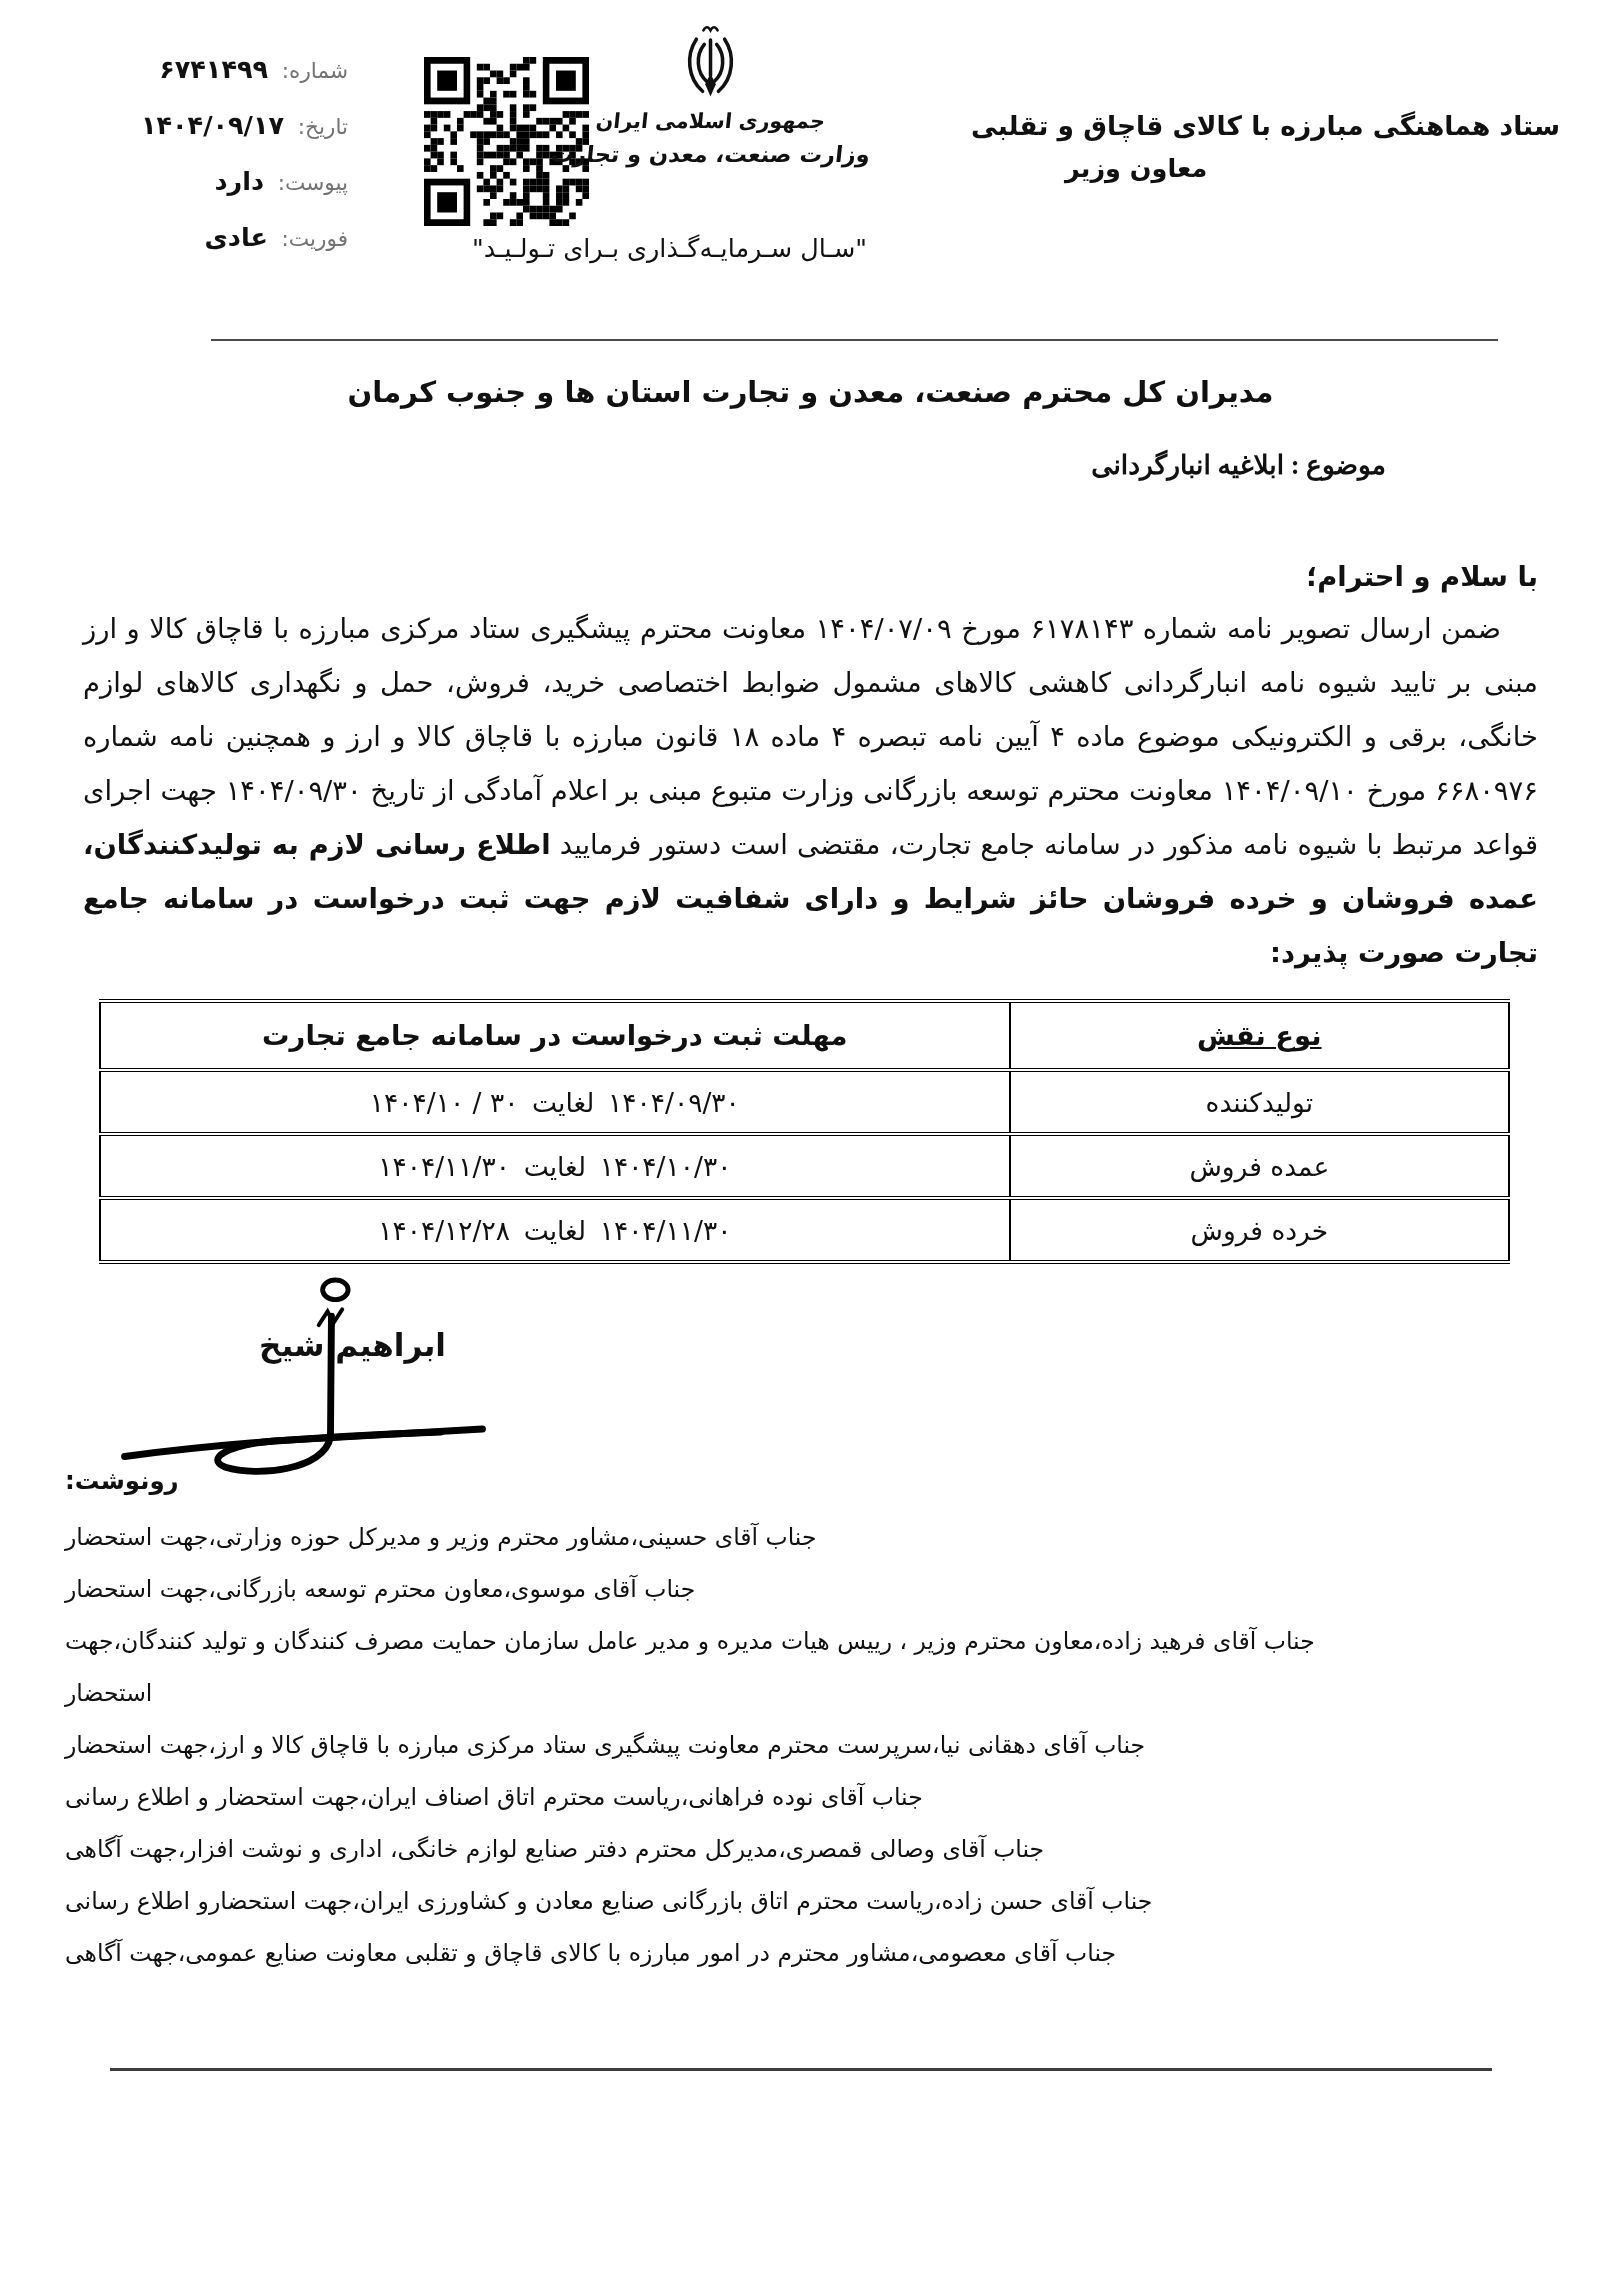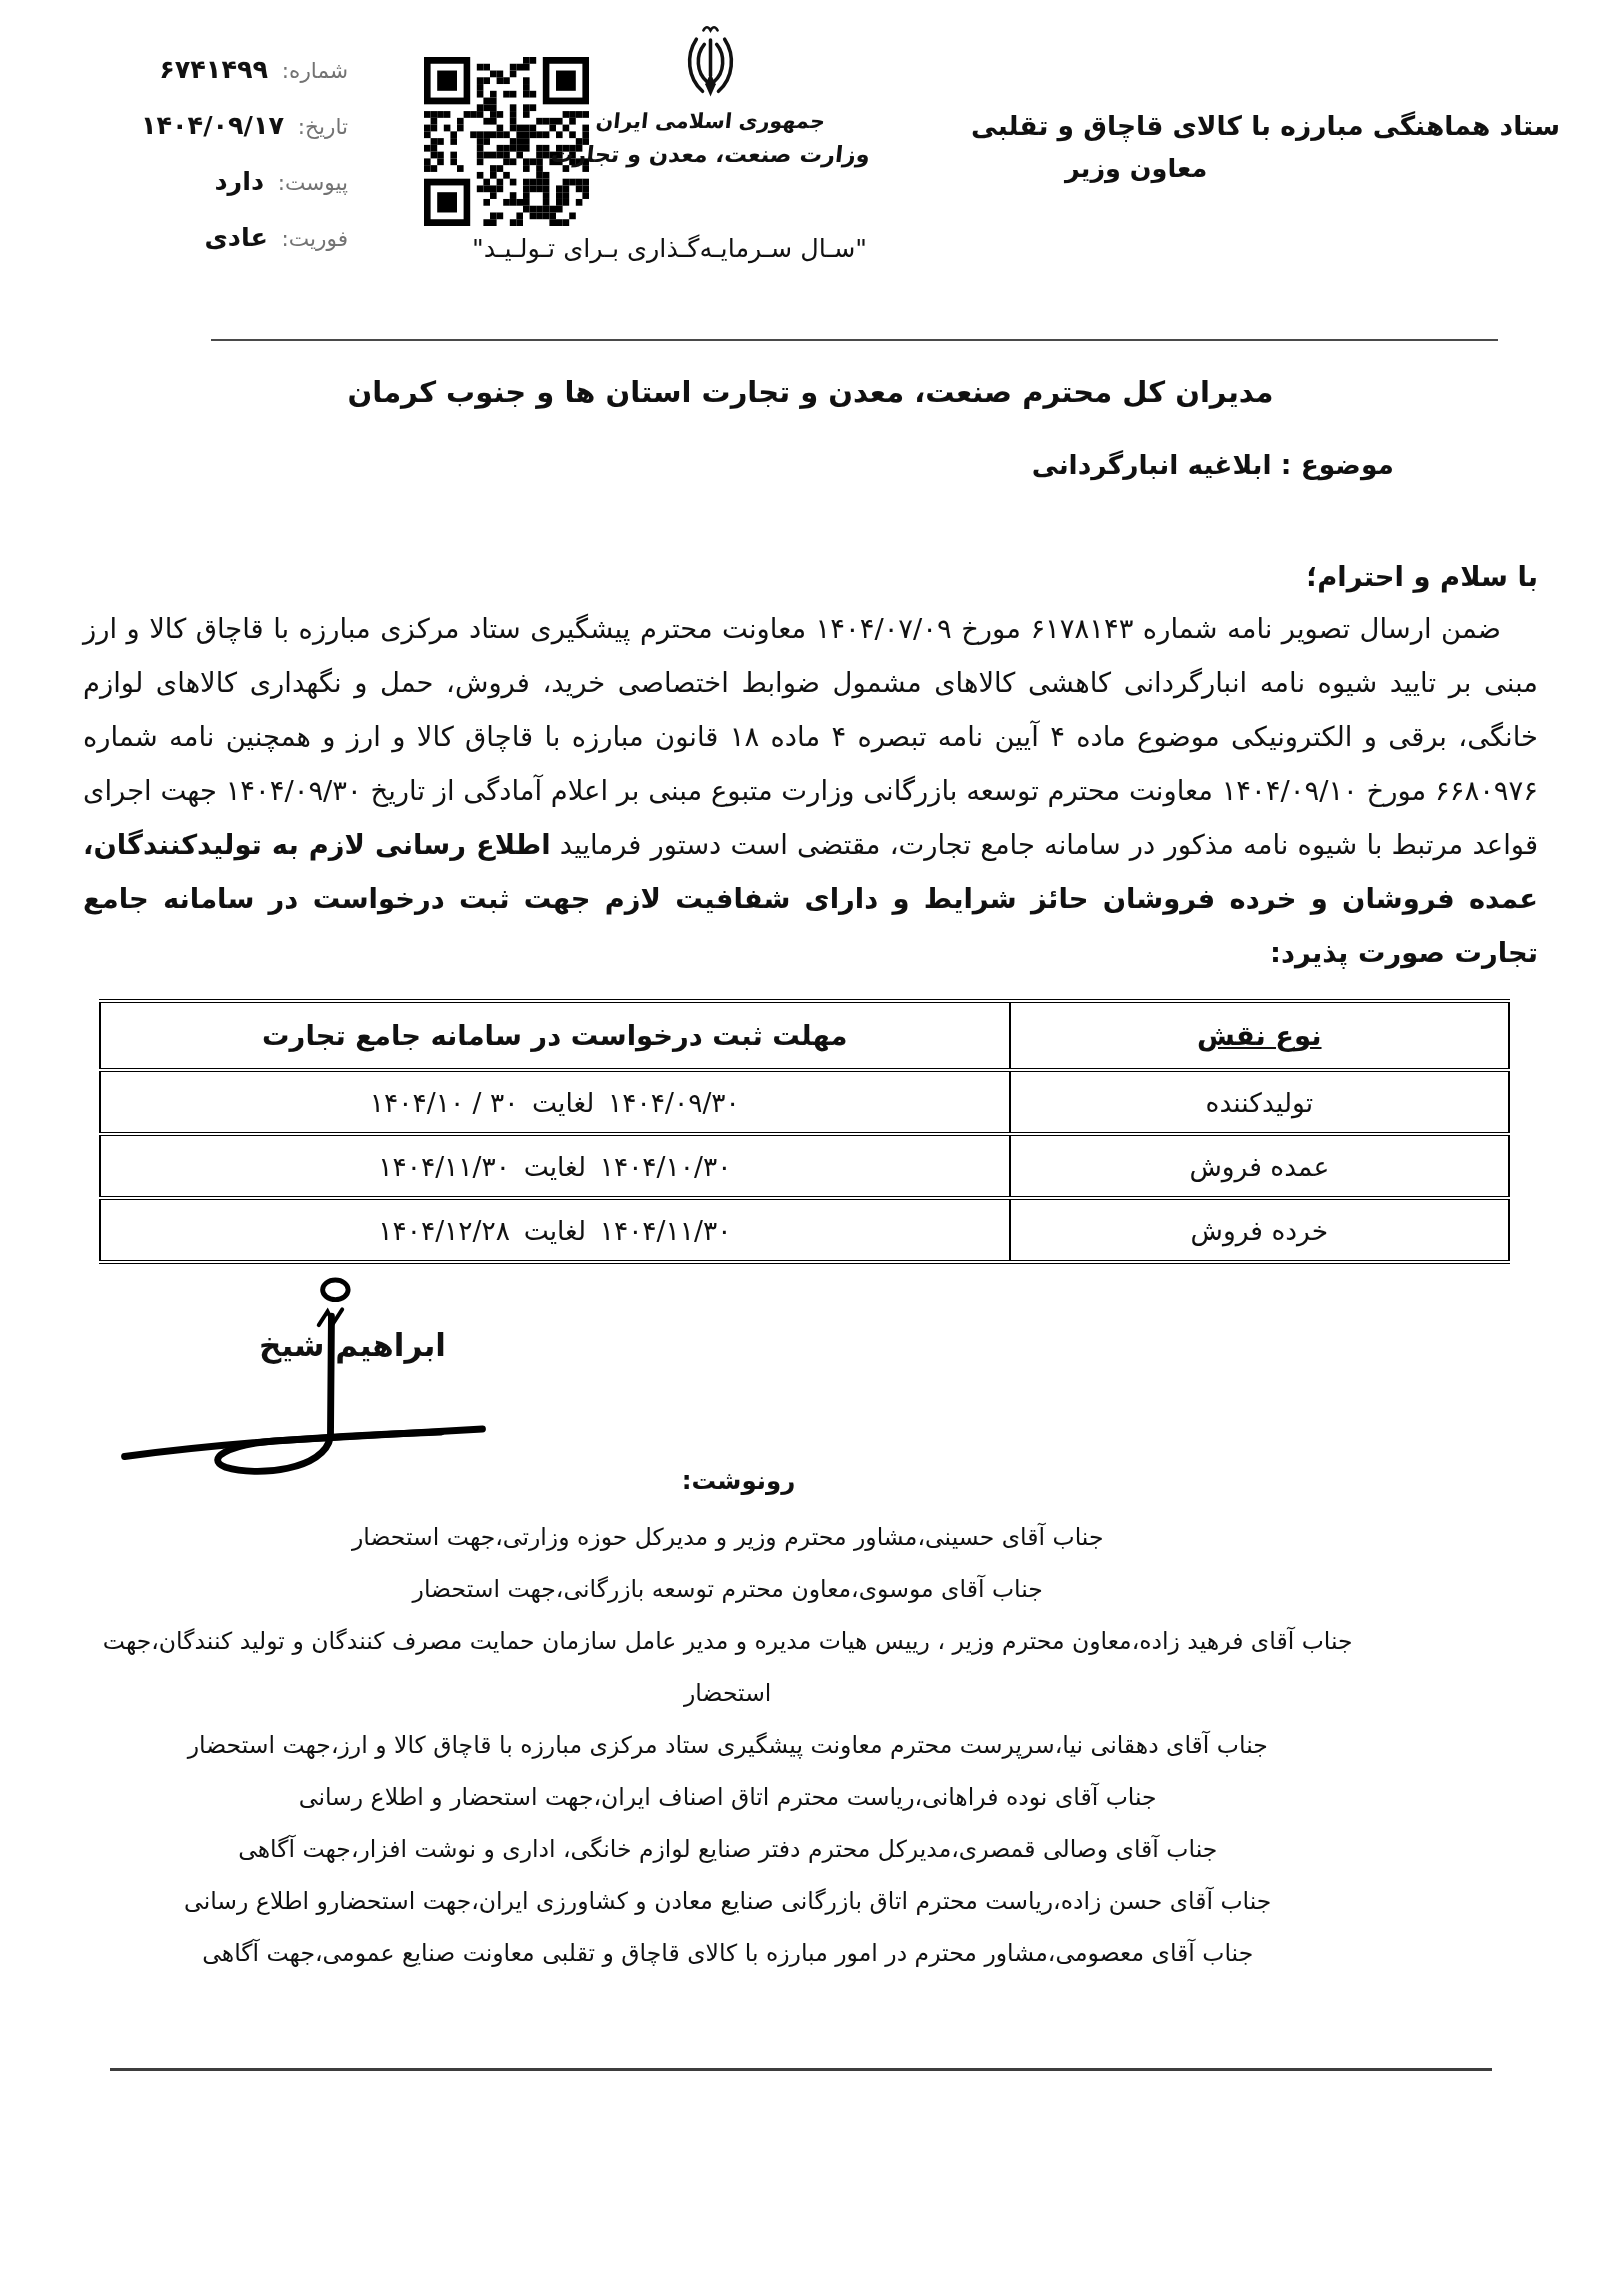--- a/index.html
+++ b/index.html
@@ -26,21 +26,21 @@
   .slogan{position:absolute;top:233px;left:534px;width:333px;text-align:center;font-size:25.5px;direction:rtl;white-space:nowrap;}
   
   .org{position:absolute;top:110px;right:61px;width:495px;text-align:left;direction:rtl;}
   .org-l1{font-size:26.5px;font-weight:bold;white-space:nowrap;}
   .org-l2{font-size:25.5px;font-weight:bold;margin-top:11.8px;}
   
   .top-rule{position:absolute;top:339px;left:211px;width:1287px;height:2px;background:#4a4a4a;}
   .bottom-rule{position:absolute;top:2068px;left:110px;width:1382px;height:2.9px;background:#3d3d3d;}
   
   .recipients{position:absolute;top:375px;left:83px;right:83px;text-align:center;font-size:29px;font-weight:bold;direction:rtl;}
-  .subject{position:absolute;top:449px;right:227px;font-size:26.5px;font-weight:bold;direction:rtl;}
+  .subject{position:absolute;top:449px;right:235px;font-size:26.5px;font-weight:bold;direction:rtl;font-family:Liberation Serif, serif;}
   .letter-body{position:absolute;top:561px;left:83px;width:1455px;direction:rtl;}
   .salutation{font-size:27.4px;font-weight:bold;margin:0 0 9.8px 0;}
   .body-par{font-size:27.4px;line-height:54px;text-align:justify;text-indent:37px;margin:0;}
   .body-par b{font-weight:bold;}
   
   table.deadline{border-collapse:collapse;width:1411px;margin-top:19.6px;margin-right:28px;direction:rtl;}
   table.deadline th,table.deadline td{
     border-left:2px solid #000;border-right:2px solid #000;
     border-top:4.9px double #000;border-bottom:4.9px double #000;
     text-align:center;vertical-align:middle;background:#fff;
@@ -49,21 +49,21 @@
   table.deadline td{height:58px;font-size:26.5px;}
   .col-role{width:500px;text-decoration:underline;}
   .col-deadline{width:912px;}
   .deadline-cell{display:flex;justify-content:center;align-items:center;gap:13.7px;direction:rtl;font-size:26.5px;}
   .date{white-space:nowrap;}
   
   .sig{position:absolute;top:1223px;left:103px;width:402px;height:265px;}
   .sig svg{position:absolute;top:0;left:0;}
   .sig-name{position:absolute;top:104px;left:157px;width:186px;text-align:right;font-size:31px;font-weight:bold;direction:rtl;white-space:nowrap;}
   
-  .cc{position:absolute;top:1466px;left:83px;right:227px;direction:rtl;text-align:center;}
+  .cc{position:absolute;top:1466px;left:65px;right:227px;direction:rtl;text-align:left;}
   .cc-title{font-size:24.5px;font-weight:bold;margin:0 0 15.7px 0;}
   .cc-list{list-style:none;margin:0;padding:0 21.6px 0 0;}
   .cc-list li{font-size:23.5px;line-height:52px;}
 </style>
 </head>
 <body>
 
 <div class="page">
 
   <div class="meta">

